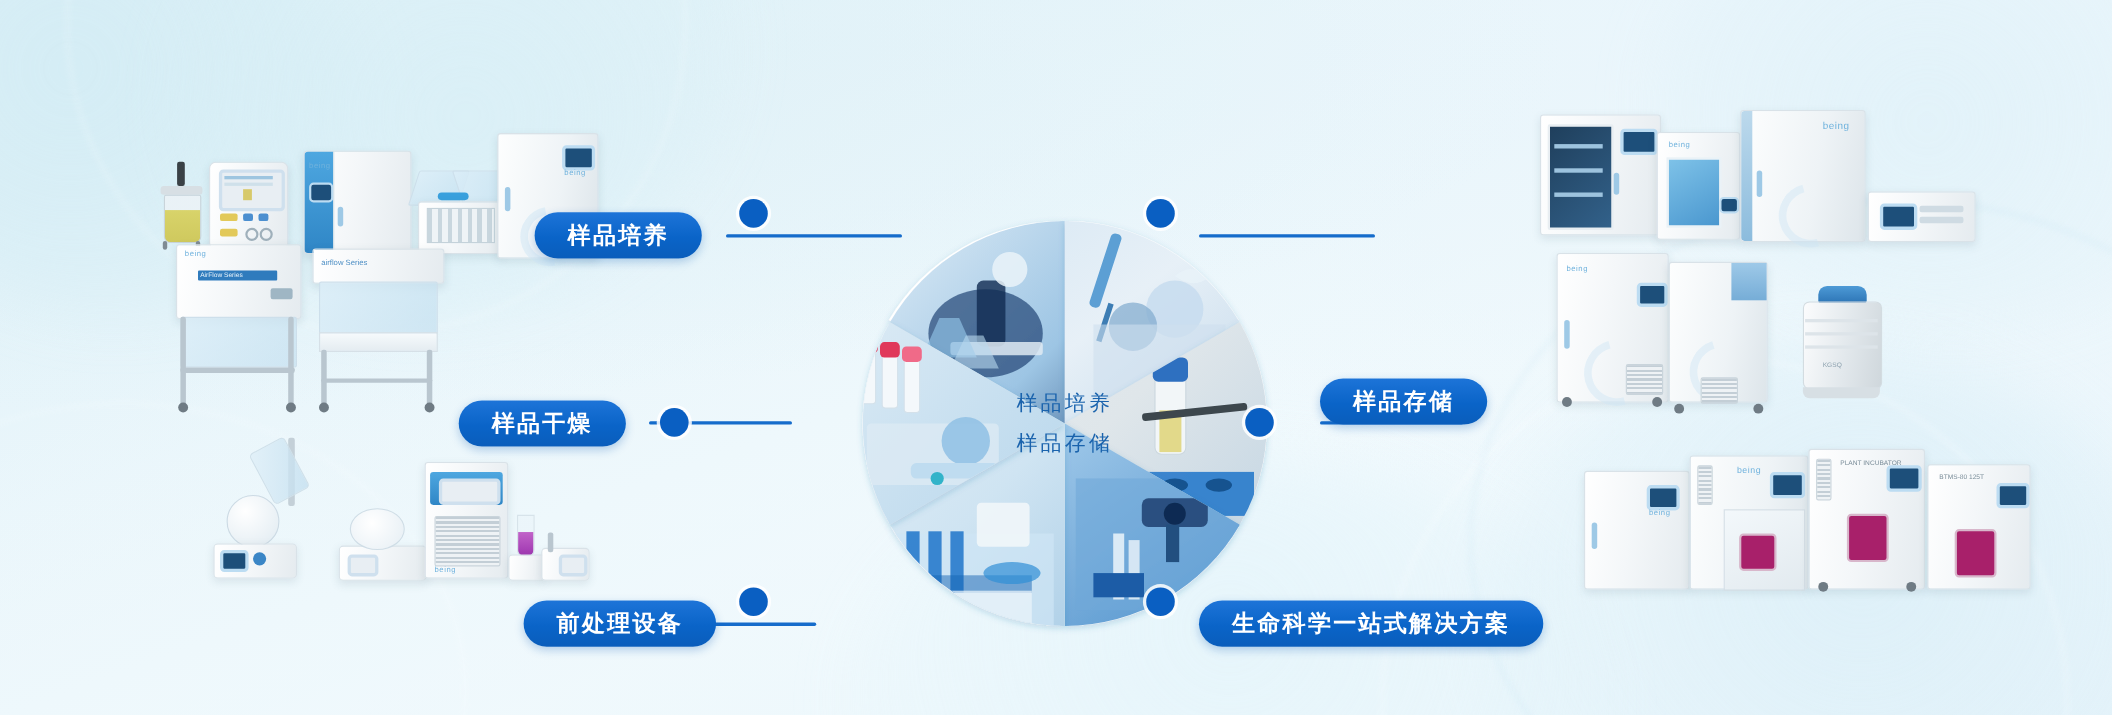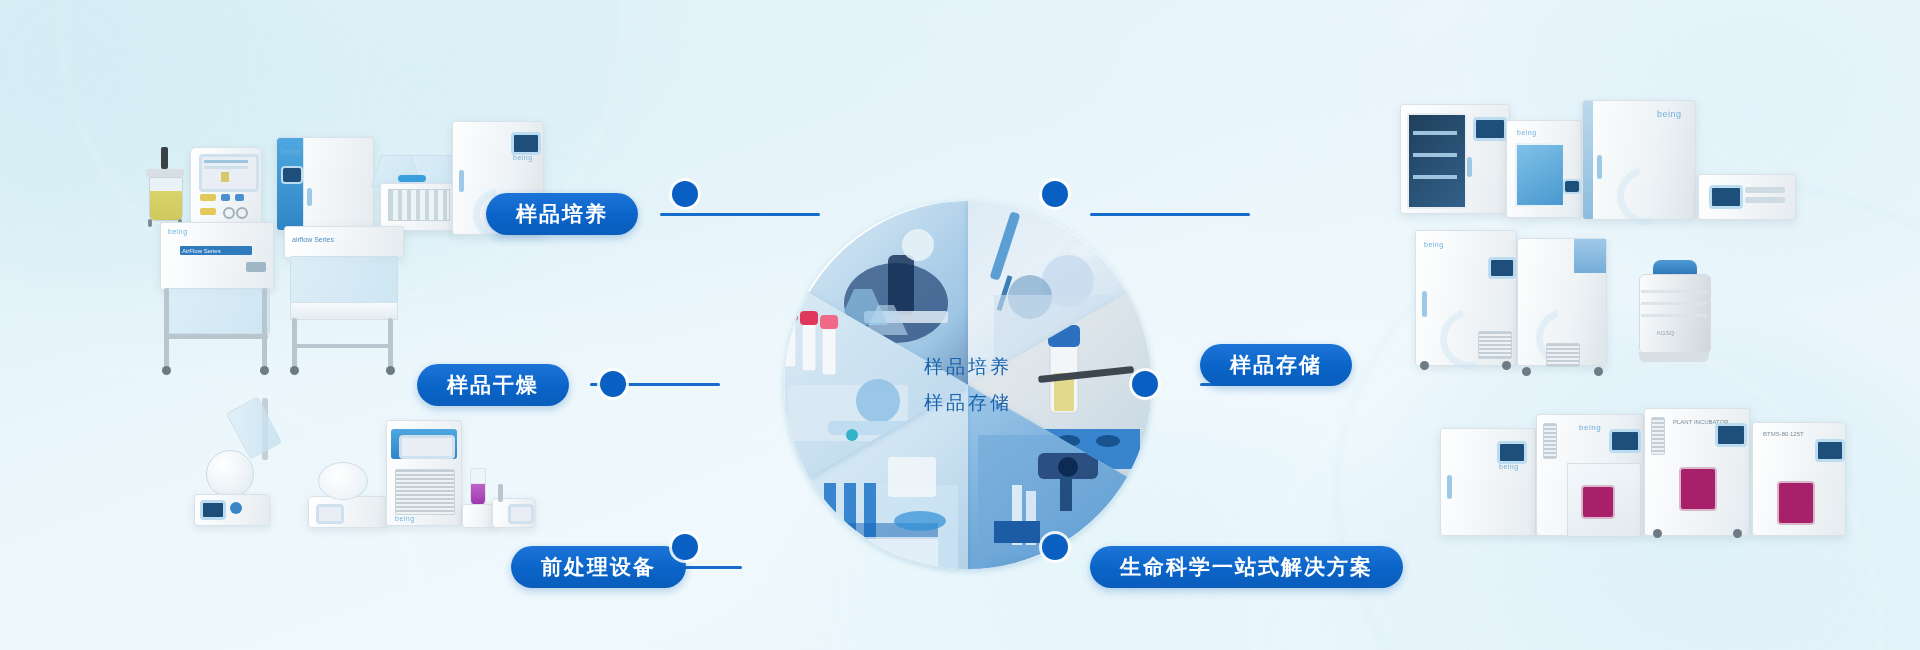--- a/index.html
+++ b/index.html
@@ -463,20 +463,20 @@
 
   <div class="connector" style="left:590px;top:383px;width:130px;"></div>
   <div class="badge" style="left:417px;top:364px;">样品干燥</div>
   <div class="dot" style="left:600px;top:371px;"></div>
 
   <div class="connector" style="left:1200px;top:383px;width:130px;"></div>
   <div class="badge" style="left:1200px;top:344px;">样品存储</div>
   <div class="dot" style="left:1132px;top:371px;"></div>
 
   <div class="connector" style="left:612px;top:566px;width:130px;"></div>
-  <div class="badge" style="left:511px;top:546px;">前处理设备</div>
+  <div class="badge" style="left:476px;top:546px;">前处理设备</div>
   <div class="dot" style="left:672px;top:534px;"></div>
 
   <div class="connector" style="left:1090px;top:566px;width:130px;"></div>
   <div class="badge" style="left:1090px;top:546px;">生命科学一站式解决方案</div>
   <div class="dot" style="left:1042px;top:534px;"></div>
 
 </div>
 
 </body></html>

